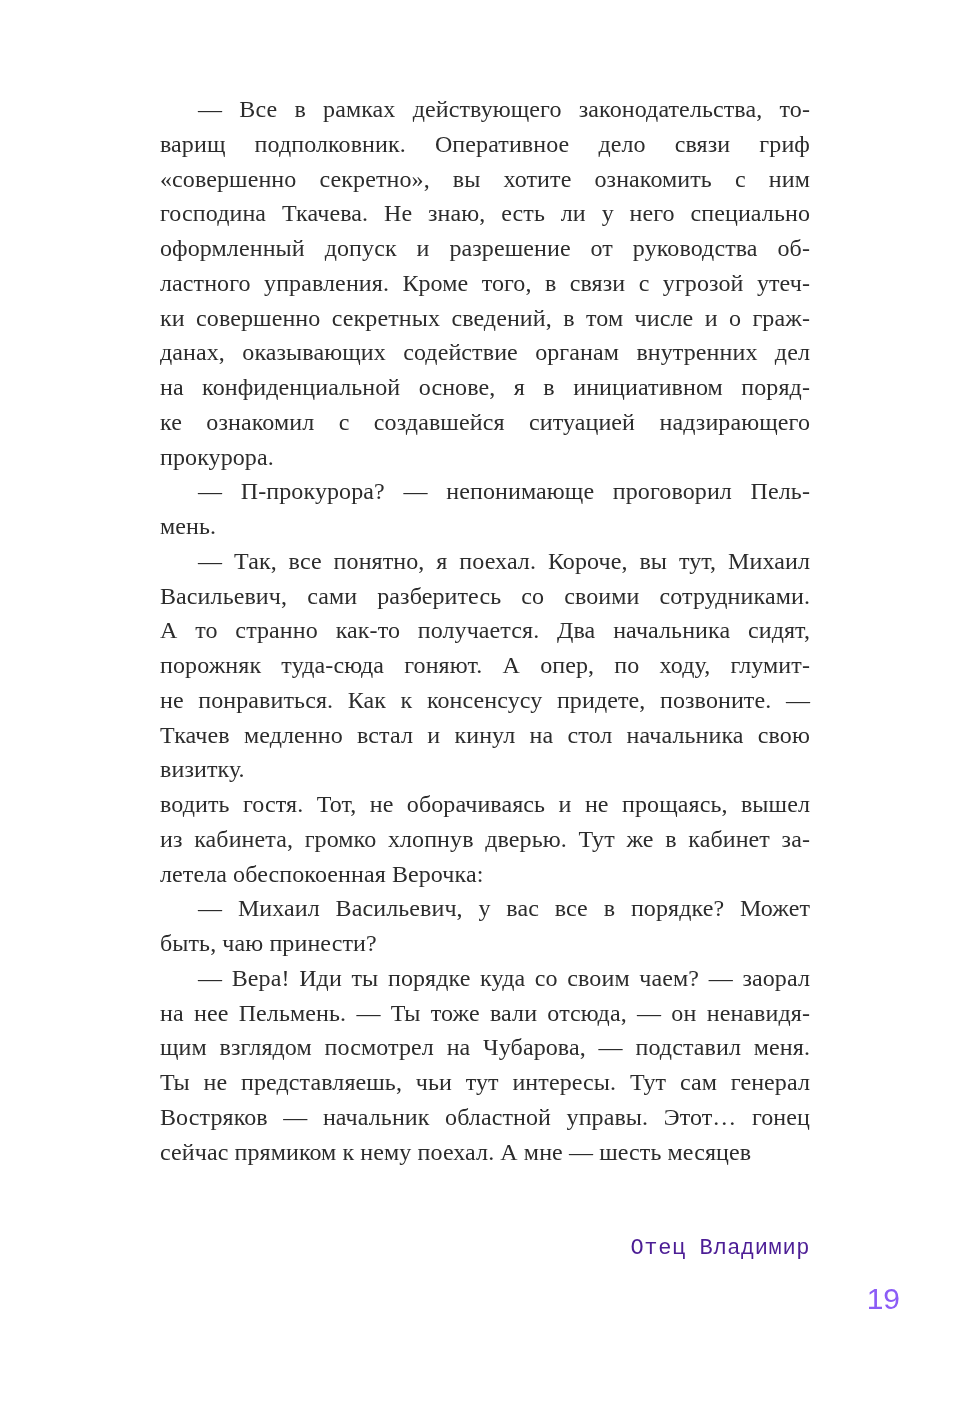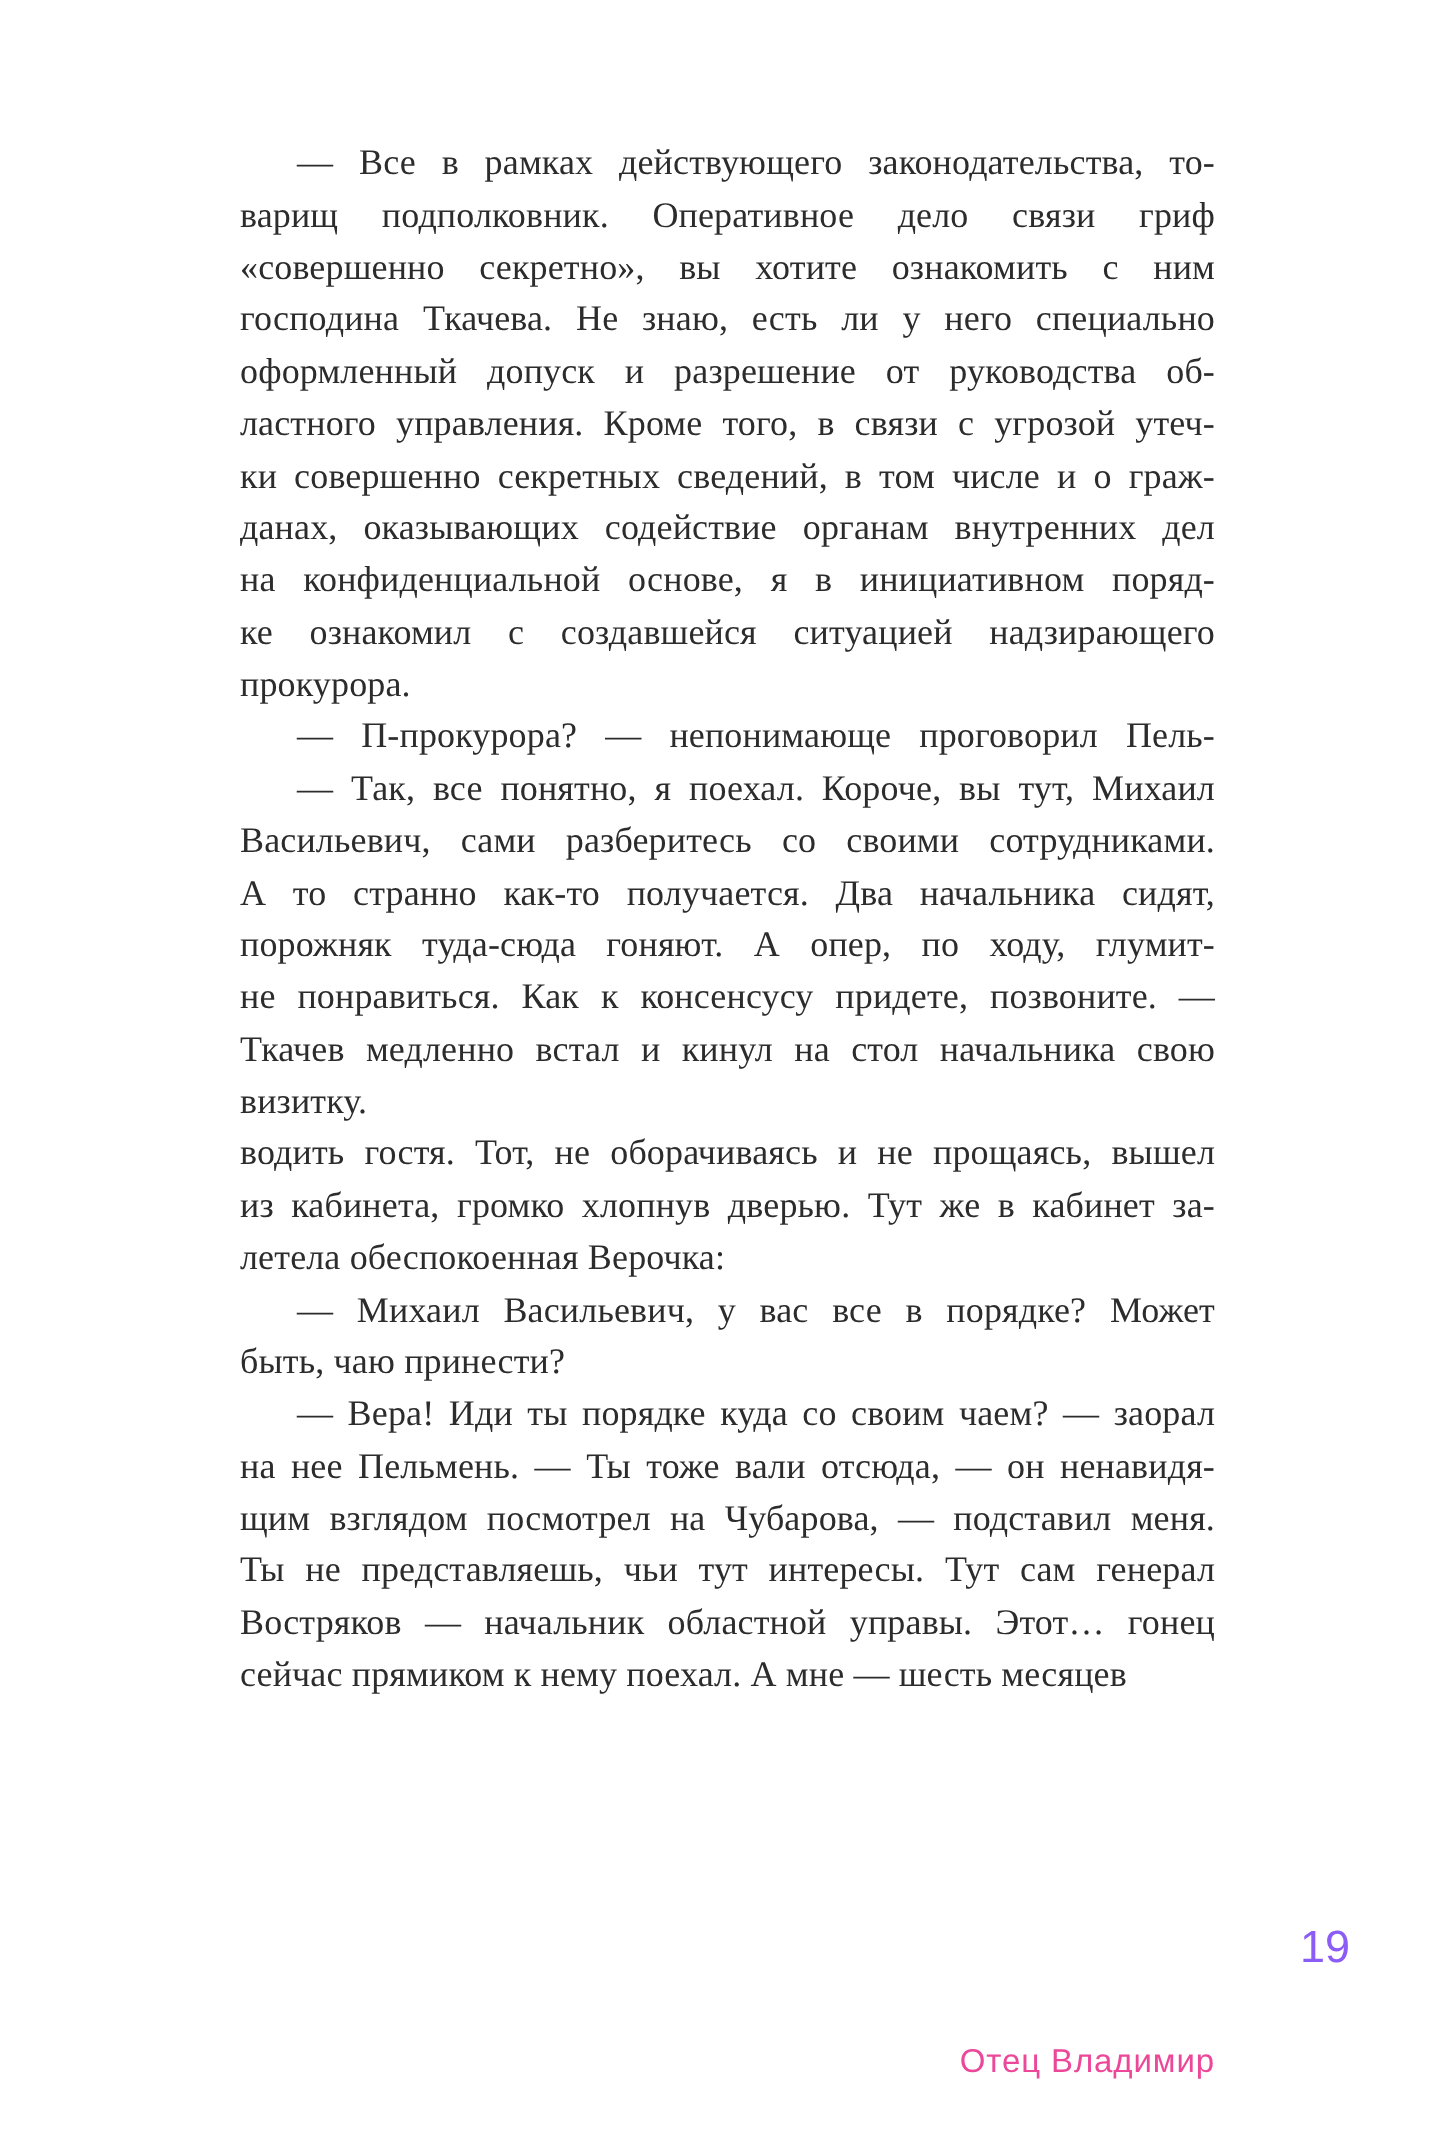--- a/index.html
+++ b/index.html
@@ -36,27 +36,27 @@
   }
   .line.last {
     text-align: center;
     text-align-last: left;
   }
   .line.first {
     padding-left: 38px;
   }
   .footer-title {
     position: absolute;
-    top: 1363px;
+    top: 1238px;
     right: 160px;
-    font-family: Liberation Sans, sans-serif;
+    font-family: Liberation Mono, monospace;
     font-size: 22px;
     line-height: 22px;
     letter-spacing: 0.6px;
-    color: #ec4899;
+    color: #4c1d95;
   }
   .footer-pagenum {
     position: absolute;
     top: 1284px;
     right: 70px;
     font-family: "Liberation Sans", sans-serif;
     font-size: 30px;
     line-height: 30px;
     color: #8b5cf6;
   }
@@ -74,20 +74,21 @@
         <div class="line">оформленный допуск и разрешение от руководства об-</div>
         <div class="line">ластного управления. Кроме того, в связи с угрозой утеч-</div>
         <div class="line">ки совершенно секретных сведений, в том числе и о граж-</div>
         <div class="line">данах, оказывающих содействие органам внутренних дел</div>
         <div class="line">на конфиденциальной основе, я в инициативном поряд-</div>
         <div class="line">ке ознакомил с создавшейся ситуацией надзирающего</div>
         <div class="line last">прокурора.</div>
       </div>
       <div class="para">
         <div class="line first">— П-прокурора? — непонимающе проговорил Пель-</div>
+        <div class="line last">мень.</div>
       </div>
       <div class="para">
         <div class="line first">— Так, все понятно, я поехал. Короче, вы тут, Михаил</div>
         <div class="line">Васильевич, сами разберитесь со своими сотрудниками.</div>
         <div class="line">А то странно как-то получается. Два начальника сидят,</div>
         <div class="line">порожняк туда-сюда гоняют. А опер, по ходу, глумит-</div>
         <div class="line">не понравиться. Как к консенсусу придете, позвоните. —</div>
         <div class="line">Ткачев медленно встал и кинул на стол начальника свою</div>
         <div class="line last">визитку.</div>
       </div>

